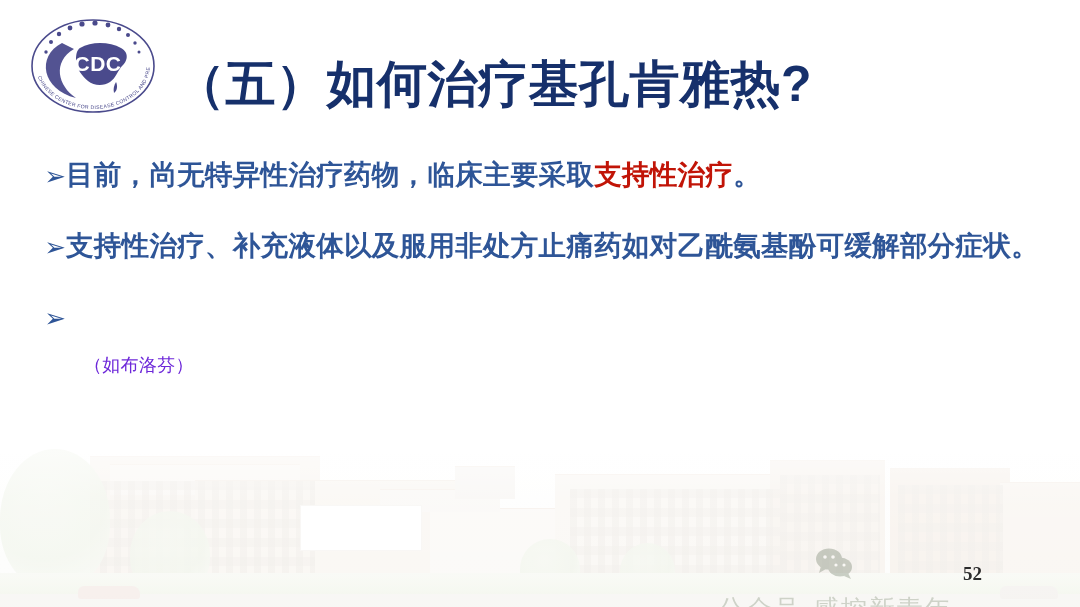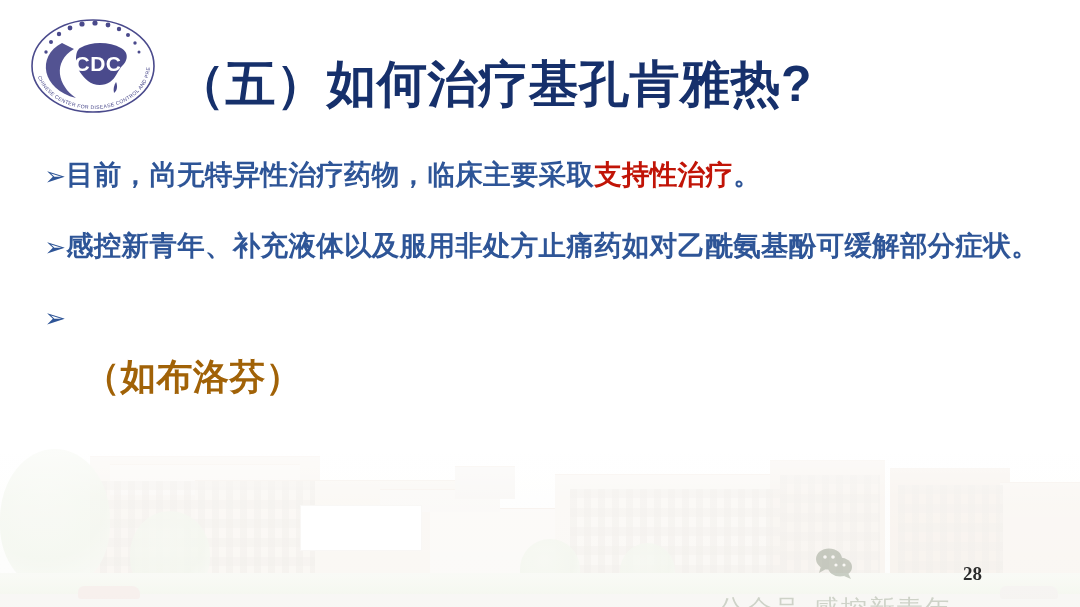--- a/index.html
+++ b/index.html
@@ -141,23 +141,23 @@
     font-family: Liberation Mono, monospace;
   }
   .bullet-text .red { color: #c11407; }
   .cont-row {
     display: flex;
     margin-top: -16px;
     margin-bottom: 0;
     padding-left: 40px;
   }
   .cont-text {
-    font-size: 36px;
-    font-weight: bold;
-    color: #a16207;
+    font-size: 18px;
+    font-weight: normal;
+    color: #6d28d9;
     letter-spacing: 0.3px;
     white-space: nowrap;
   }
 
   
   .watermark {
     position: absolute;
     left: 718px;
     top: 546px;
     display: flex;
@@ -263,21 +263,21 @@
     <div class="bullet-row">
       <span class="bullet-marker">➢</span>
       <span class="bullet-text">
         <span>目前，尚无特异性治疗药物，临床主要采取</span><span class="red">支持性治疗</span><span>。</span>
       </span>
     </div>
 
     <div class="bullet-row">
       <span class="bullet-marker">➢</span>
       <span class="bullet-text">
-        <span>感控新青年、补充液体以及服用非处方止痛药如对乙酰氨基酚可缓解部分症状。</span>
+        <span>支持性治疗、补充液体以及服用非处方止痛药如对乙酰氨基酚可缓解部分症状。</span>
       </span>
     </div>
 
     <div class="bullet-row">
       <span class="bullet-marker">➢</span>
     </div>
 
     <div class="cont-row">
       <span class="cont-text">（如布洛芬）</span>
     </div>
@@ -297,15 +297,15 @@
           <circle cx="11" cy="11" r="1.8"></circle>
           <circle cx="19" cy="11" r="1.8"></circle>
           <circle cx="22" cy="19" r="1.6"></circle>
           <circle cx="30" cy="19" r="1.6"></circle>
         </g>
       </svg>
     </span>
     <span class="watermark-text">公众号·感控新青年</span>
   </div>
 
-  <div class="page-number">28</div>
+  <div class="page-number">52</div>
 
 </div>
 
 </body></html>

